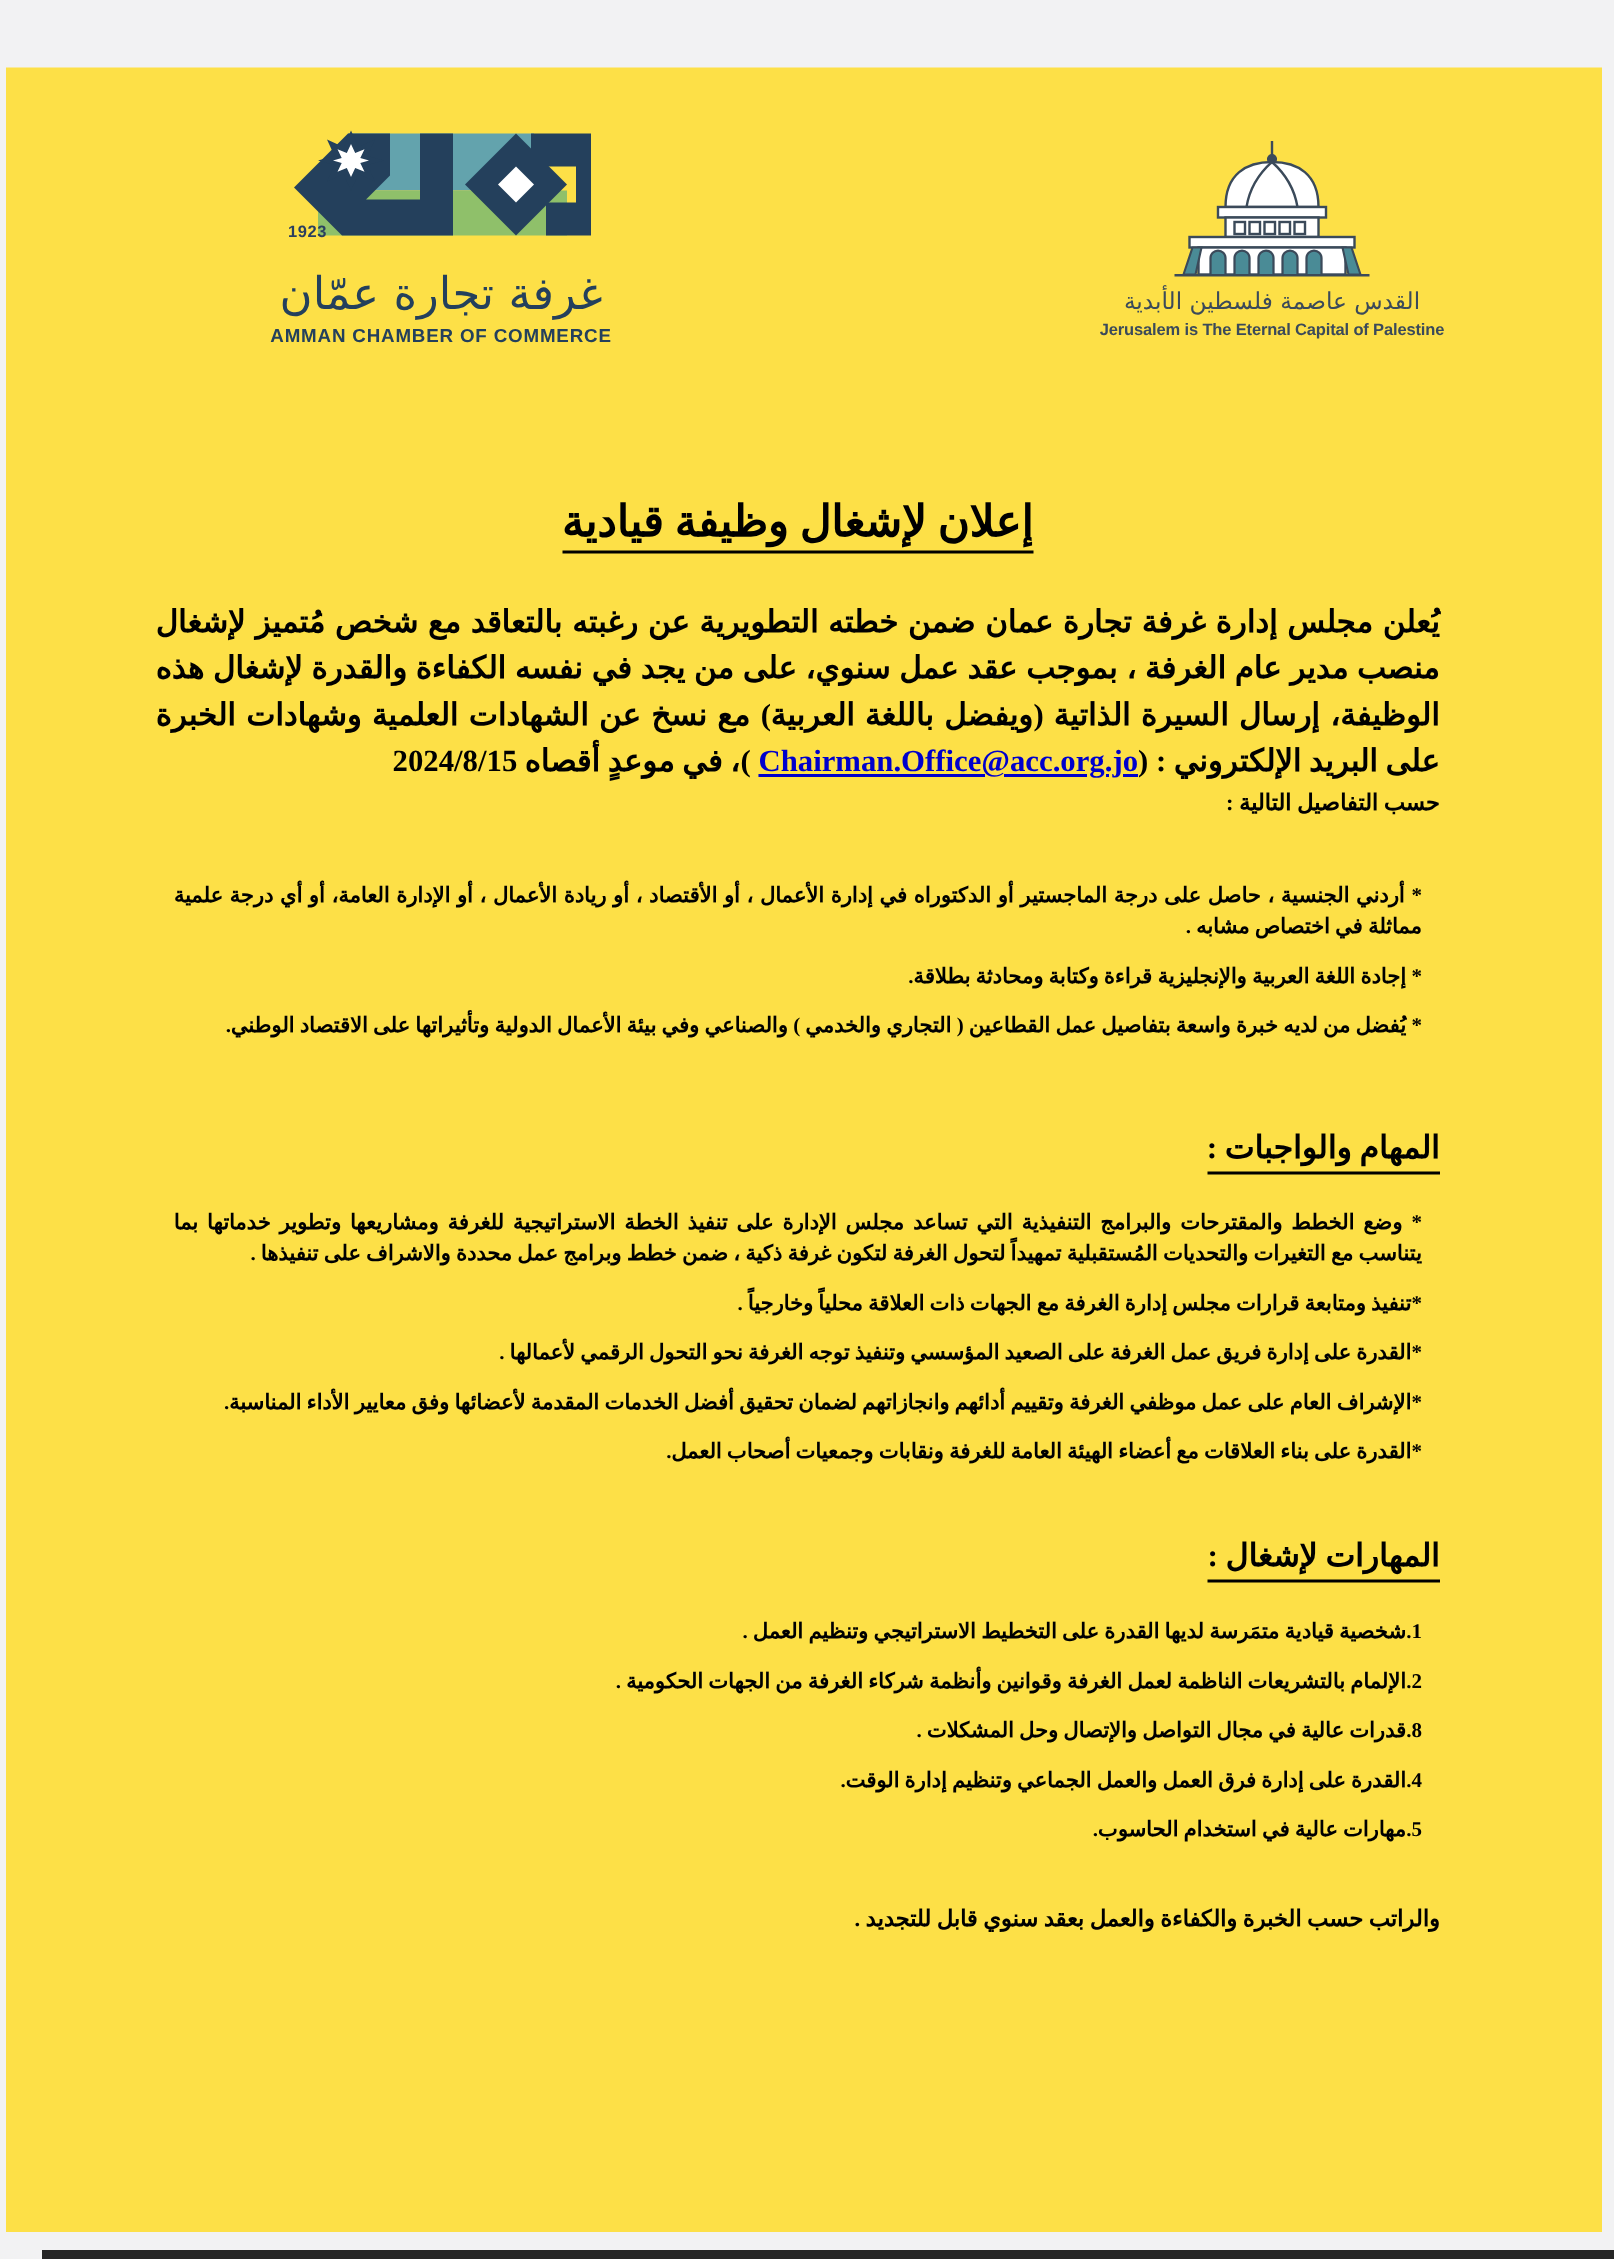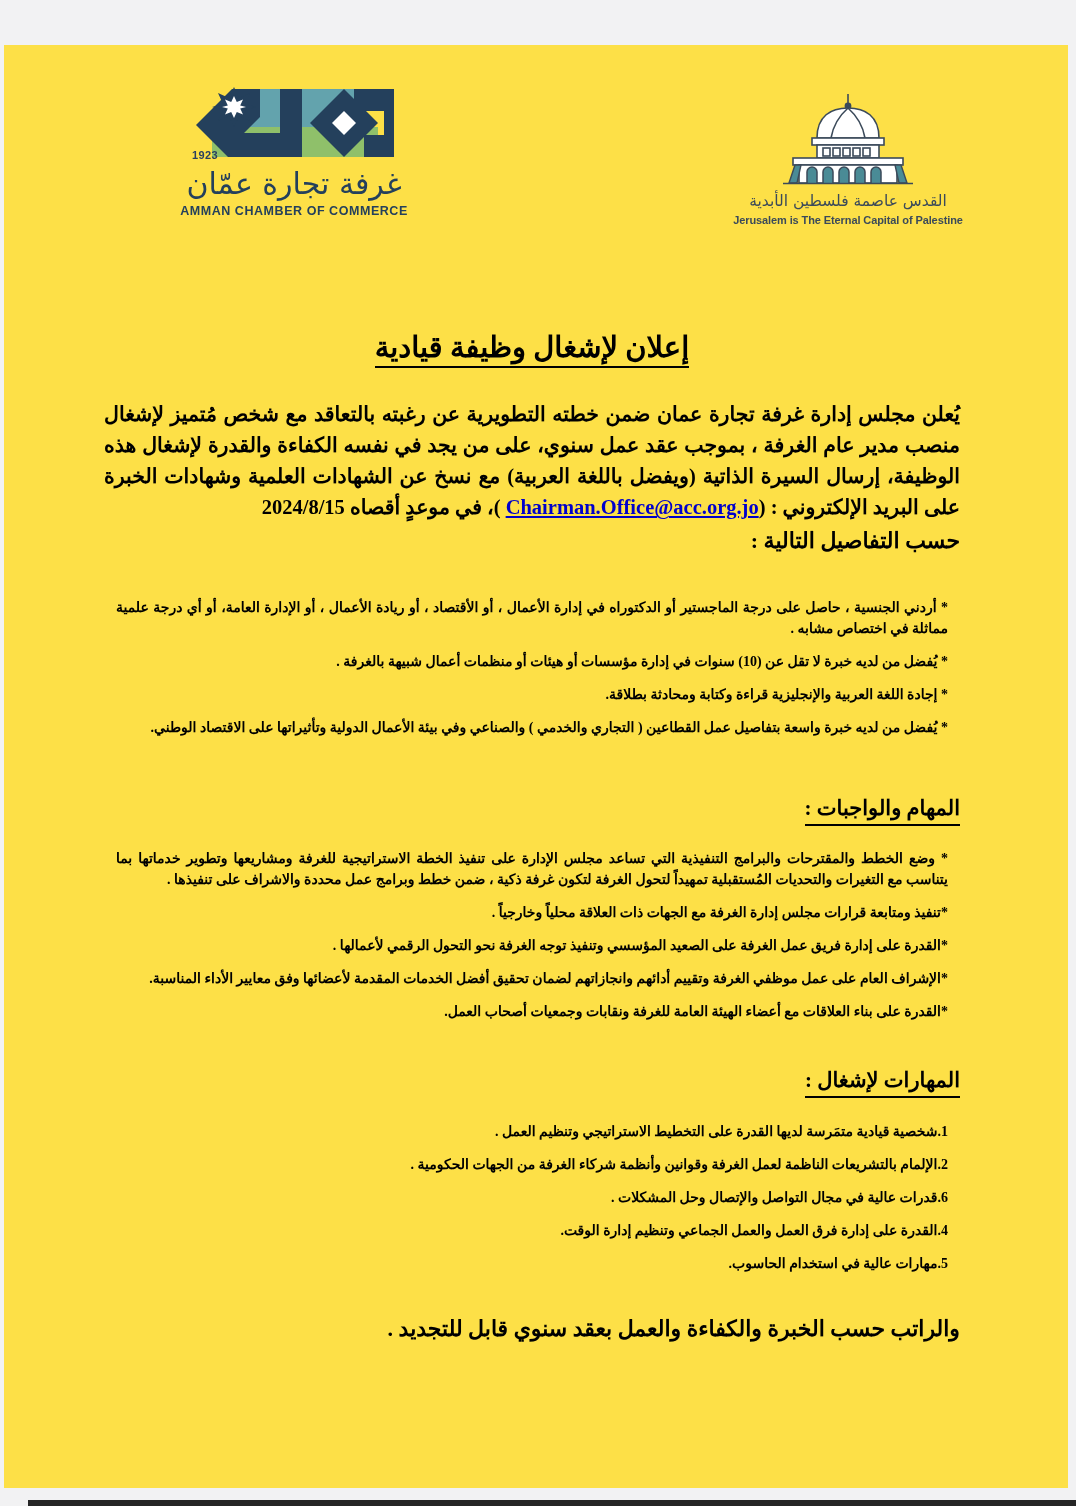--- a/index.html
+++ b/index.html
@@ -59,21 +59,21 @@
     position: absolute;
     left: 4px;
     bottom: 2px;
     font-family: "Liberation Sans", sans-serif;
     font-size: 11px;
     font-weight: bold;
     color: #2a3f5f;
     letter-spacing: 0.4px;
   }
   .acc-ar {
-    margin-top: 4px;
+    margin-top: 17px;
     font-family: "DejaVu Sans", "Liberation Sans", sans-serif;
     font-size: 30px;
     font-weight: 500;
     color: #24405c;
     letter-spacing: -0.5px;
     line-height: 1.1;
   }
   .acc-en {
     margin-top: 4px;
     font-family: "Liberation Sans", sans-serif;
@@ -149,21 +149,21 @@
     margin-top: 35px;
   }
   .email {
     color: #0000cc;
     text-decoration: underline;
     direction: ltr;
     unicode-bidi: embed;
     font-family: "Liberation Serif", serif;
   }
   .tail-line {
-    font-size: 22px;
+    font-size: 15px;
     font-weight: bold;
     line-height: 1.52;
     text-align: right;
     margin: 0;
   }
 
   .section-heading {
     font-size: 21px;
     font-weight: bold;
     text-align: right;
@@ -290,21 +290,20 @@
     <h1 class="doc-title">
       <span>إعلان لإشغال وظيفة قيادية</span>
     </h1>
 
     <p class="para intro"><span>يُعلن مجلس إدارة غرفة تجارة عمان ضمن خطته التطويرية عن رغبته بالتعاقد مع شخص مُتميز لإشغال منصب مدير عام الغرفة ، بموجب عقد عمل سنوي، على من يجد في نفسه الكفاءة والقدرة لإشغال هذه الوظيفة،  إرسال السيرة الذاتية (ويفضل باللغة العربية) مع نسخ عن الشهادات العلمية وشهادات الخبرة على البريد الإلكتروني  : (</span><a class="email" href="#">Chairman.Office@acc.org.jo</a><span> )، في موعدٍ أقصاه 2024/8/15</span></p>
     <p class="tail-line">حسب التفاصيل التالية :</p>
 
     <div class="req-block">
       <ul class="bullet-list">
         <li>* أردني الجنسية ، حاصل على درجة الماجستير أو الدكتوراه في إدارة الأعمال ، أو الأقتصاد ، أو ريادة الأعمال ، أو الإدارة العامة، أو أي درجة علمية مماثلة في اختصاص مشابه .</li>
-        <li>* يُفضل من لديه خبرة لا تقل عن (10) سنوات في إدارة مؤسسات أو هيئات أو منظمات أعمال شبيهة بالغرفة .</li>
         <li>* إجادة اللغة العربية والإنجليزية قراءة وكتابة ومحادثة بطلاقة.</li>
         <li>* يُفضل من لديه خبرة واسعة بتفاصيل عمل القطاعين ( التجاري والخدمي ) والصناعي وفي بيئة الأعمال الدولية وتأثيراتها على الاقتصاد الوطني.</li>
       </ul>
     </div>
 
     <div class="gap-lg"></div>
 
     <h2 class="section-heading">
       <span>المهام والواجبات :</span>
     </h2>
@@ -322,21 +321,21 @@
     <div class="gap-md"></div>
 
     <h2 class="section-heading">
       <span>المهارات لإشغال :</span>
     </h2>
 
     <div class="skills-block">
       <ul class="bullet-list">
         <li>1.شخصية قيادية متمَرسة لديها القدرة على التخطيط الاستراتيجي وتنظيم العمل .</li>
         <li>2.الإلمام بالتشريعات الناظمة لعمل الغرفة وقوانين وأنظمة شركاء الغرفة من الجهات الحكومية .</li>
-        <li>6.قدرات عالية في مجال التواصل والإتصال وحل المشكلات .</li>
+        <li>8.قدرات عالية في مجال التواصل والإتصال وحل المشكلات .</li>
         <li>4.القدرة على إدارة فرق العمل والعمل الجماعي وتنظيم إدارة الوقت.</li>
         <li>5.مهارات عالية في استخدام الحاسوب.</li>
       </ul>
     </div>
 
     <p class="tail-line salary">والراتب حسب الخبرة والكفاءة والعمل بعقد سنوي قابل للتجديد .</p>
 
   </div>
 </div>
 

